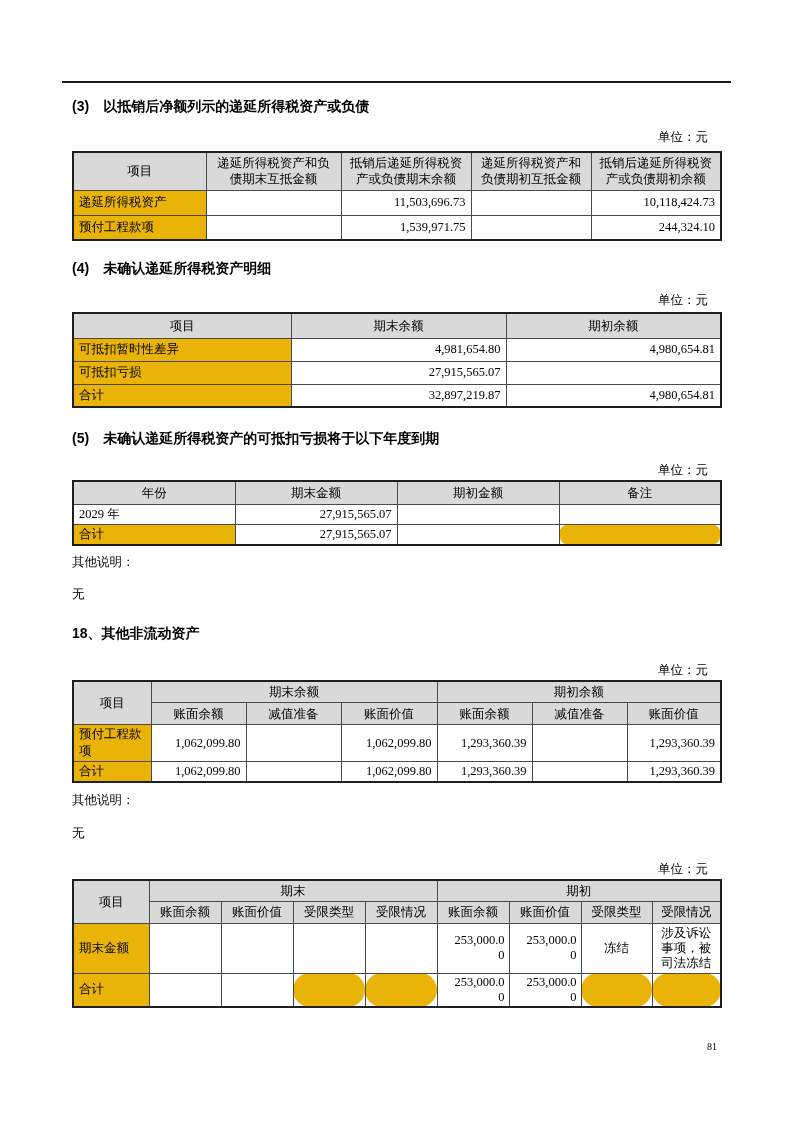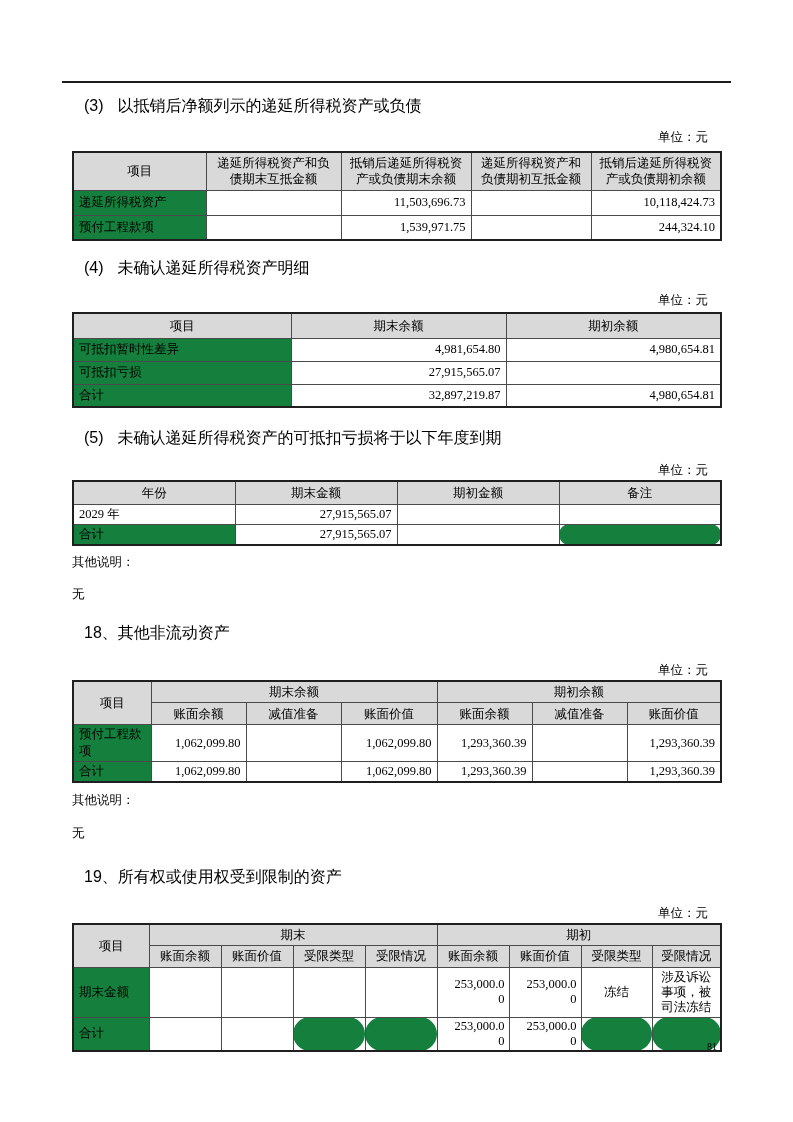--- a/index.html
+++ b/index.html
@@ -13,22 +13,22 @@
     text-align:right; font-size:12.5px; line-height:16px;
   }
   .doc-header-rule {
     position:absolute; top:81px; left:62px; width:669px;
     border-top:2px solid #1c1c1c; height:0;
   }
   .content {
     position:absolute; left:72px; top:0; width:650px; display:flow-root;
   }
   .sec-title {
-    margin:12px; font-family:"Liberation Sans","DejaVu Sans",sans-serif;
-    font-weight:400; font-size:16px; line-height:16px; color:#000;
+    margin:0; font-family:"Liberation Sans","DejaVu Sans",sans-serif;
+    font-weight:700; font-size:14px; line-height:16px; color:#000;
   }
   .sec-num.gap { margin-right:14px; }
   .unit-line {
     text-align:right; font-size:12.5px; line-height:16px;
     padding-right:14px; box-sizing:border-box; width:100%;
   }
   .note-line { font-size:12.5px; line-height:16px; }
   
   .mt-s3    { margin-top:98px; }
   .mt-unit1 { margin-top:15px; }
@@ -54,21 +54,21 @@
     width:650px; border-collapse:collapse; table-layout:fixed;
     font-size:12.5px; border:2px solid #1f1f1f;
   }
   table.t th, table.t td {
     border:1px solid #4a4a4a; padding:1px 5px; vertical-align:middle;
     overflow:hidden;
   }
   table.t th {
     background:#d9d9d9; font-weight:400; text-align:center; line-height:16px;
   }
-  td.shade { background:#15803d;margin-top:16px; }
+  td.shade { background:#eab308;margin-top:16px; }
   td.item  { text-align:left; padding-left:6px; }
   td.num   { text-align:right; padding-right:8px; }
   td.txt   { text-align:center; padding-left:4px;border-radius:17px; }
   .t1 thead tr { height:38px; } .t1 tbody tr { height:25px; }
   .t2 thead tr { height:25px; } .t2 tbody tr { height:23px; }
   .t3 thead tr { height:23px; } .t3 tbody tr { height:20px; }
   .t4 tr.gh { height:22px; } .t4 tr.sh { height:22px; } .t4 tbody tr { height:19px; }
   .t5 tr.gh { height:21px; } .t5 tr.sh { height:22px; }
   .t5 tbody tr.r1 { height:50px; } .t5 tbody tr.r2 { height:32px; }
   .t5 td { line-height:15px; padding:2px 3px; }
@@ -254,23 +254,20 @@
           <td class="num">1,293,360.39</td>
           <td class="num"></td>
           <td class="num">1,293,360.39</td>
         </tr>
       </tbody>
     </table>
 
     <div class="note-line mt-note2">其他说明：</div>
     <div class="note-line mt-none2">无</div>
 
-    <h3 class="sec-title mt-s19">
-      <span class="sec-num">19、</span><span>所有权或使用权受到限制的资产</span>
-    </h3>
     <div class="unit-line mt-unit5">单位：元</div>
 
     <table class="t t5 mt-t5">
       <colgroup>
           <col style="width:76px">
           <col style="width:72px">
           <col style="width:72px">
           <col style="width:72px">
           <col style="width:72px">
           <col style="width:72px">

